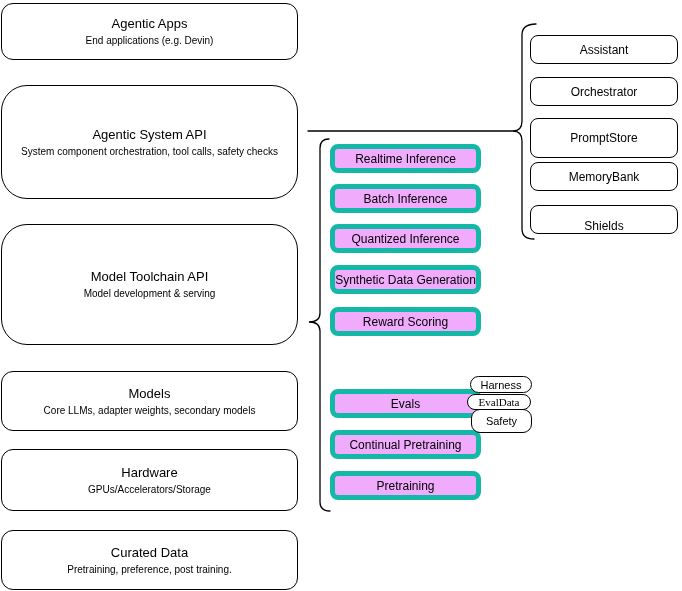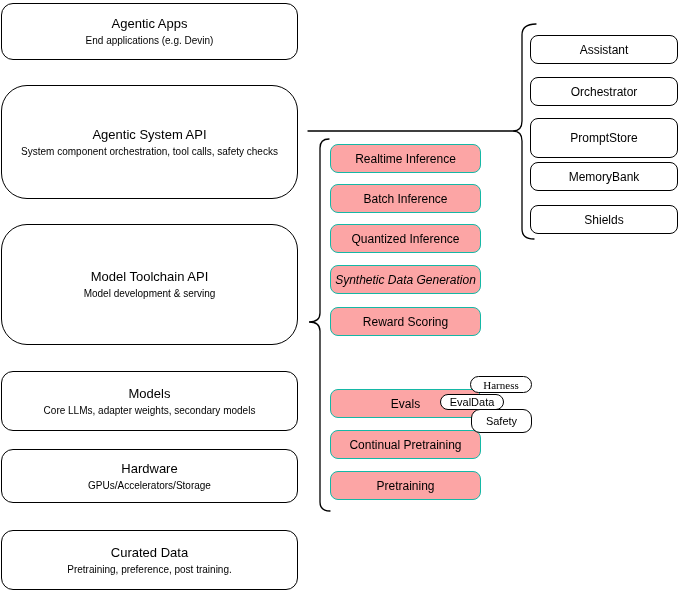--- a/index.html
+++ b/index.html
@@ -13,21 +13,21 @@
     border:1px solid #000;background:#fff;
     display:flex;flex-direction:column;align-items:center;justify-content:center;
     text-align:center;
   }
   .stack-box .title{font-size:13px;line-height:17px;}
   .stack-box .subtitle{font-size:10px;line-height:14px;margin-top:2px;}
   .r-small{border-radius:12px;}
   .r-big{border-radius:26px;}
   .mid-box{
     position:absolute;left:330px;width:151px;height:29px;box-sizing:border-box;
-    border:1px solid #14b8a6;border-radius:8px;background:#fca5a5;
+    border:5px solid #14b8a6;border-radius:8px;background:#f0abfc;
     display:flex;align-items:center;justify-content:center;
     font-size:12px;text-align:center;
   }
   .right-box{
     position:absolute;left:530px;width:148px;height:29px;box-sizing:border-box;
     border:1px solid #000;border-radius:8px;background:#fff;
     display:flex;align-items:center;justify-content:center;
     font-size:12px;text-align:center;
   }
   .pill{
@@ -63,74 +63,74 @@
   <div class="stack-box r-big" style="top:224px;height:121px;">
     <div class="title">Model Toolchain API</div>
     <div class="subtitle">Model development &amp; serving</div>
   </div>
 
   <div class="stack-box r-small" style="top:371px;height:60px;">
     <div class="title">Models</div>
     <div class="subtitle">Core LLMs, adapter weights, secondary models</div>
   </div>
 
-  <div class="stack-box r-small" style="top:449px;height:54px;">
+  <div class="stack-box r-small" style="top:449px;height:62px;">
     <div class="title">Hardware</div>
     <div class="subtitle">GPUs/Accelerators/Storage</div>
   </div>
 
   <div class="stack-box r-small" style="top:530px;height:60px;">
     <div class="title">Curated Data</div>
     <div class="subtitle">Pretraining, preference, post training.</div>
   </div>
 
   <div class="mid-box" style="top:144px;">
     <span>Realtime Inference</span>
   </div>
   <div class="mid-box" style="top:184px;">
     <span>Batch Inference</span>
   </div>
   <div class="mid-box" style="top:224px;">
     <span>Quantized Inference</span>
   </div>
-  <div class="mid-box" style="top:265px;font-style:italic;">
+  <div class="mid-box" style="top:265px;">
     <span>Synthetic Data Generation</span>
   </div>
   <div class="mid-box" style="top:307px;">
     <span>Reward Scoring</span>
   </div>
   <div class="mid-box" style="top:389px;">
     <span>Evals</span>
   </div>
   <div class="mid-box" style="top:430px;">
     <span>Continual Pretraining</span>
   </div>
   <div class="mid-box" style="top:471px;">
     <span>Pretraining</span>
   </div>
 
-  <div class="pill" style="left:470px;top:376px;width:62px;height:17px;font-family:Liberation Serif, serif;">
+  <div class="pill" style="left:470px;top:376px;width:62px;height:17px;">
     <span>Harness</span>
   </div>
-  <div class="pill" style="left:440px;top:394px;width:64px;height:16px;">
+  <div class="pill" style="left:467px;top:394px;width:64px;height:16px;font-family:Liberation Serif, serif;">
     <span>EvalData</span>
   </div>
   <div class="pill" style="left:471px;top:409px;width:61px;height:24px;">
     <span>Safety</span>
   </div>
 
   <div class="right-box" style="top:35px;">
     <span>Assistant</span>
   </div>
   <div class="right-box" style="top:77px;">
     <span>Orchestrator</span>
   </div>
   <div class="right-box" style="top:118px;height:40px;">
     <span>PromptStore</span>
   </div>
   <div class="right-box" style="top:162px;justify-content:center;">
     <span>MemoryBank</span>
   </div>
-  <div class="right-box" style="top:205px;">
+  <div class="right-box" style="top:205px;align-items:flex-end;">
     <span>Shields</span>
   </div>
 
 </div>
 
 </body></html>

